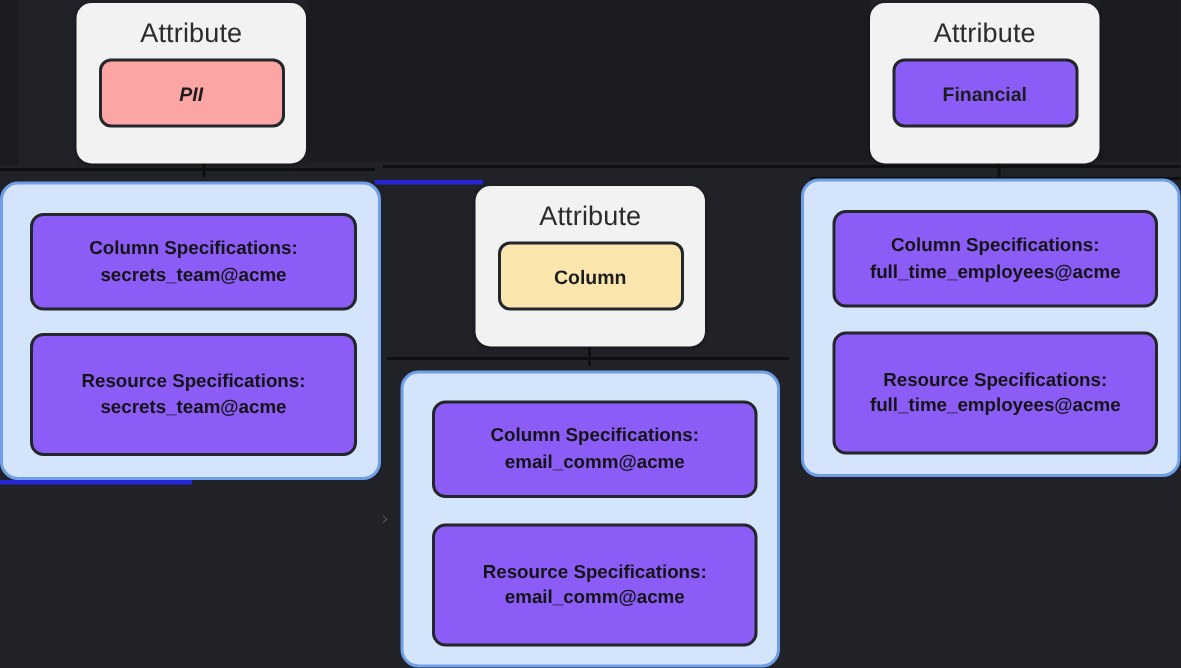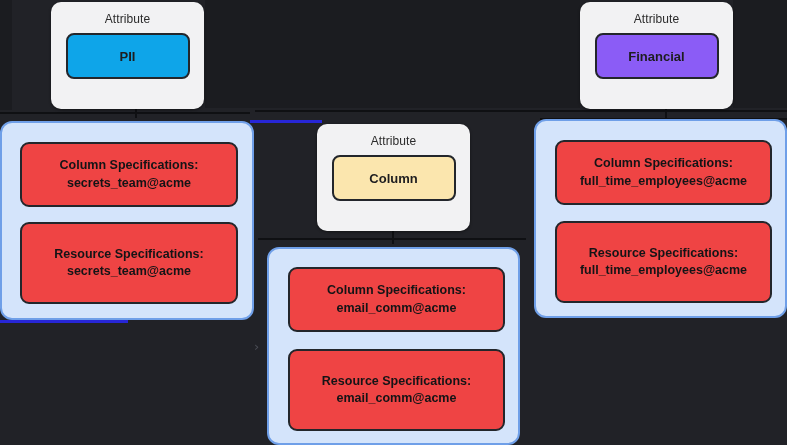--- a/index.html
+++ b/index.html
@@ -33,21 +33,21 @@
     position: absolute;
     background: #f2f2f3;
     border-radius: 10px;
     box-sizing: border-box;
     display: flex;
     flex-direction: column;
     align-items: center;
     box-shadow: 0 1px 3px rgba(0,0,0,0.45);
   }
   .attr-title {
-    font-size: 12px;
+    font-size: 18px;
     color: #2b2b2b;
     letter-spacing: 0.1px;
     margin-top: 11px;
     margin-bottom: 8px;
     line-height: 1;
     font-weight: 400;
   }
   .attr-pill {
     box-sizing: border-box;
     border: 2px solid #23262b;
@@ -66,21 +66,21 @@
   .spec-group {
     position: absolute;
     background: #d4e4fb;
     border: 2px solid #6f9fe8;
     border-radius: 12px;
     box-sizing: border-box;
   }
   .spec-box {
     position: absolute;
     box-sizing: border-box;
-    background: #ef4444;
+    background: #8b5cf6;
     border: 2px solid #23262b;
     border-radius: 9px;
     display: flex;
     flex-direction: column;
     align-items: center;
     justify-content: center;
     text-align: right;
     color: #141416;
     font-size: 12.5px;
     font-weight: bold;
@@ -129,21 +129,21 @@
   <div class="edge-dark" style="left:540px;top:118px;width:247px;"></div>
   <div class="edge-blue" style="left:250px;top:120px;width:72px;"></div>
   <div class="edge-blue" style="left:0;top:320px;width:128px;"></div>
   <div class="edge-vert" style="left:392px;top:228px;height:16px;"></div>
   <div class="edge-dark" style="left:258px;top:238px;width:268px;"></div>
 
   <span class="chevron" style="left:254px;top:340px;">›</span>
 
   <div class="attr-card" style="left:51px;top:2px;width:153px;height:107px;">
     <span class="attr-title">Attribute</span>
-    <span class="attr-pill" style="background:#0ea5e9;">PII</span>
+    <span class="attr-pill" style="background:#fca5a5;font-style:italic;">PII</span>
   </div>
 
   <div class="attr-card" style="left:580px;top:2px;width:153px;height:107px;">
     <span class="attr-title">Attribute</span>
     <span class="attr-pill" style="background:#8b5cf6;">Financial</span>
   </div>
 
   <div class="attr-card" style="left:317px;top:124px;width:153px;height:107px;">
     <span class="attr-title">Attribute</span>
     <span class="attr-pill" style="background:#fbe6ae;">Column</span>

